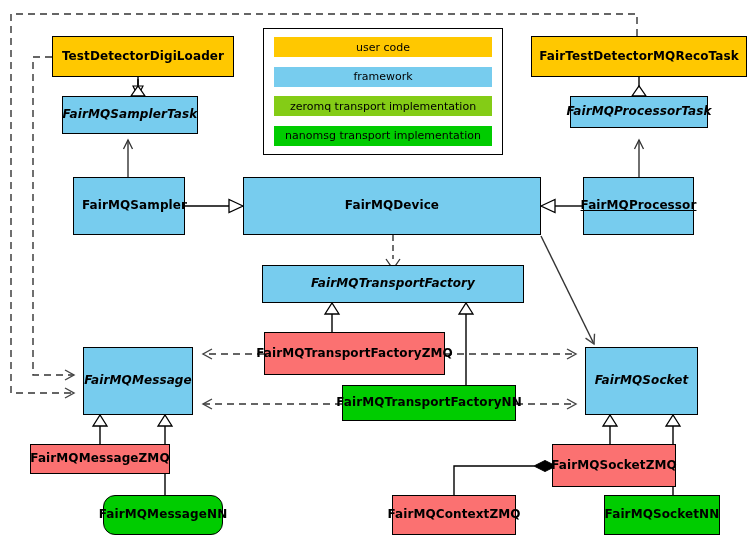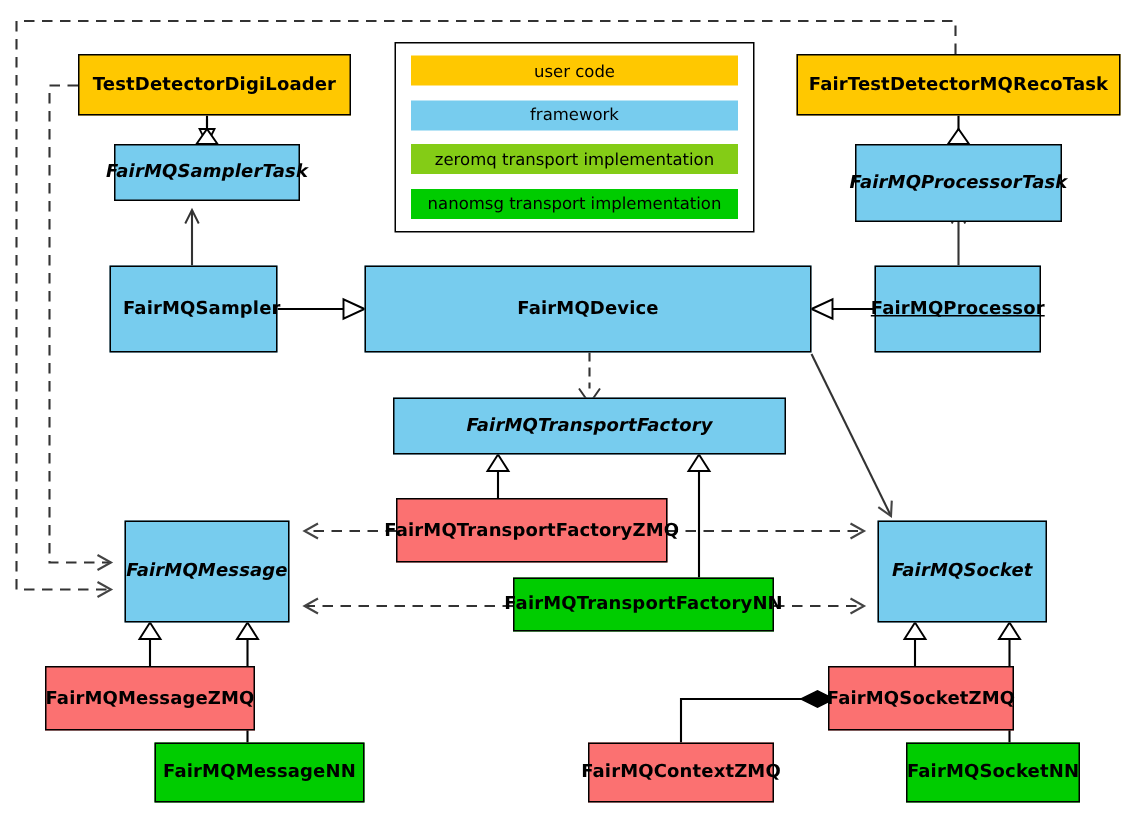--- a/index.html
+++ b/index.html
@@ -143,45 +143,45 @@
     <div class="legend-row" style="background:#84cc16;">
       <span>zeromq transport implementation</span>
     </div>
     <div class="legend-row" style="background:#00cc00;">
       <span>nanomsg transport implementation</span>
     </div>
   </div>
 
   <div class="node user" style="left:52px;  top:36px;  width:182px; height:41px;">TestDetectorDigiLoader</div>
 
-  <div class="node framework abstract" style="left:76px;  top:96px;  width:124px; height:38px;">FairMQSamplerTask</div>
+  <div class="node framework abstract" style="left:62px;  top:96px;  width:136px; height:38px;">FairMQSamplerTask</div>
 
   <div class="node framework" style="left:73px;  top:177px; width:112px; height:58px;padding-left:11px;">FairMQSampler</div>
 
   <div class="node framework" style="left:243px; top:177px; width:298px; height:58px;">FairMQDevice</div>
 
   <div class="node framework" style="left:583px; top:177px; width:111px; height:58px;text-decoration:underline;">FairMQProcessor</div>
 
-  <div class="node framework abstract" style="left:570px; top:96px;  width:138px; height:52px;">FairMQProcessorTask</div>
+  <div class="node framework abstract" style="left:570px; top:96px;  width:138px; height:32px;">FairMQProcessorTask</div>
 
   <div class="node user" style="left:531px; top:36px;  width:216px; height:41px;">FairTestDetectorMQRecoTask</div>
 
   <div class="node framework abstract" style="left:262px; top:265px; width:262px; height:38px;">FairMQTransportFactory</div>
 
   <div class="node zmq" style="left:264px; top:332px; width:181px; height:43px;">FairMQTransportFactoryZMQ</div>
 
   <div class="node nn" style="left:342px; top:385px; width:174px; height:36px;">FairMQTransportFactoryNN</div>
 
   <div class="node framework abstract" style="left:83px;  top:347px; width:110px; height:68px;">FairMQMessage</div>
 
   <div class="node framework abstract" style="left:585px; top:347px; width:113px; height:68px;">FairMQSocket</div>
 
-  <div class="node zmq" style="left:30px;  top:444px; width:140px; height:43px;">FairMQMessageZMQ</div>
+  <div class="node zmq" style="left:30px;  top:444px; width:140px; height:30px;">FairMQMessageZMQ</div>
 
-  <div class="node nn" style="left:103px; top:495px; width:140px; height:40px;">FairMQMessageNN</div>
+  <div class="node nn" style="left:103px; top:495px; width:120px; height:40px;border-radius:12px;">FairMQMessageNN</div>
 
   <div class="node zmq" style="left:552px; top:444px; width:124px; height:43px;">FairMQSocketZMQ</div>
 
   <div class="node zmq" style="left:392px; top:495px; width:124px; height:40px;">FairMQContextZMQ</div>
 
   <div class="node nn" style="left:604px; top:495px; width:116px; height:40px;">FairMQSocketNN</div>
 
 </div>
 
 </body></html>

